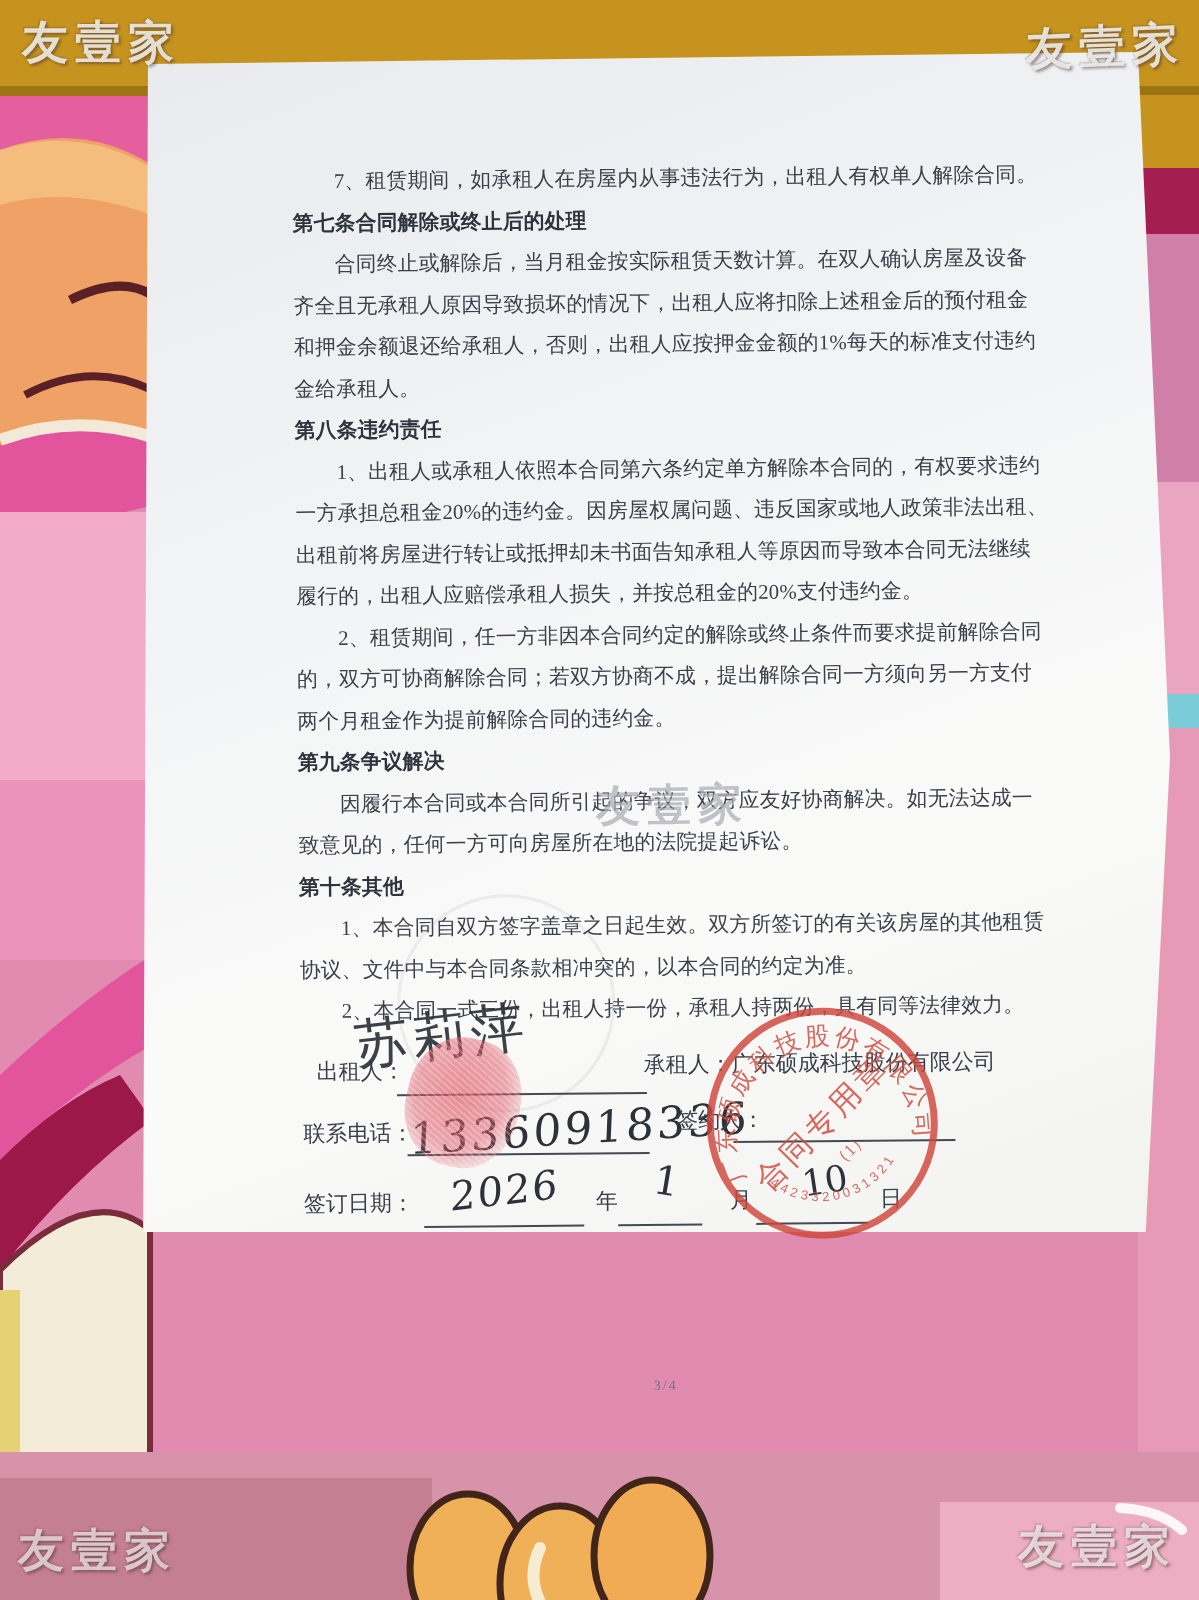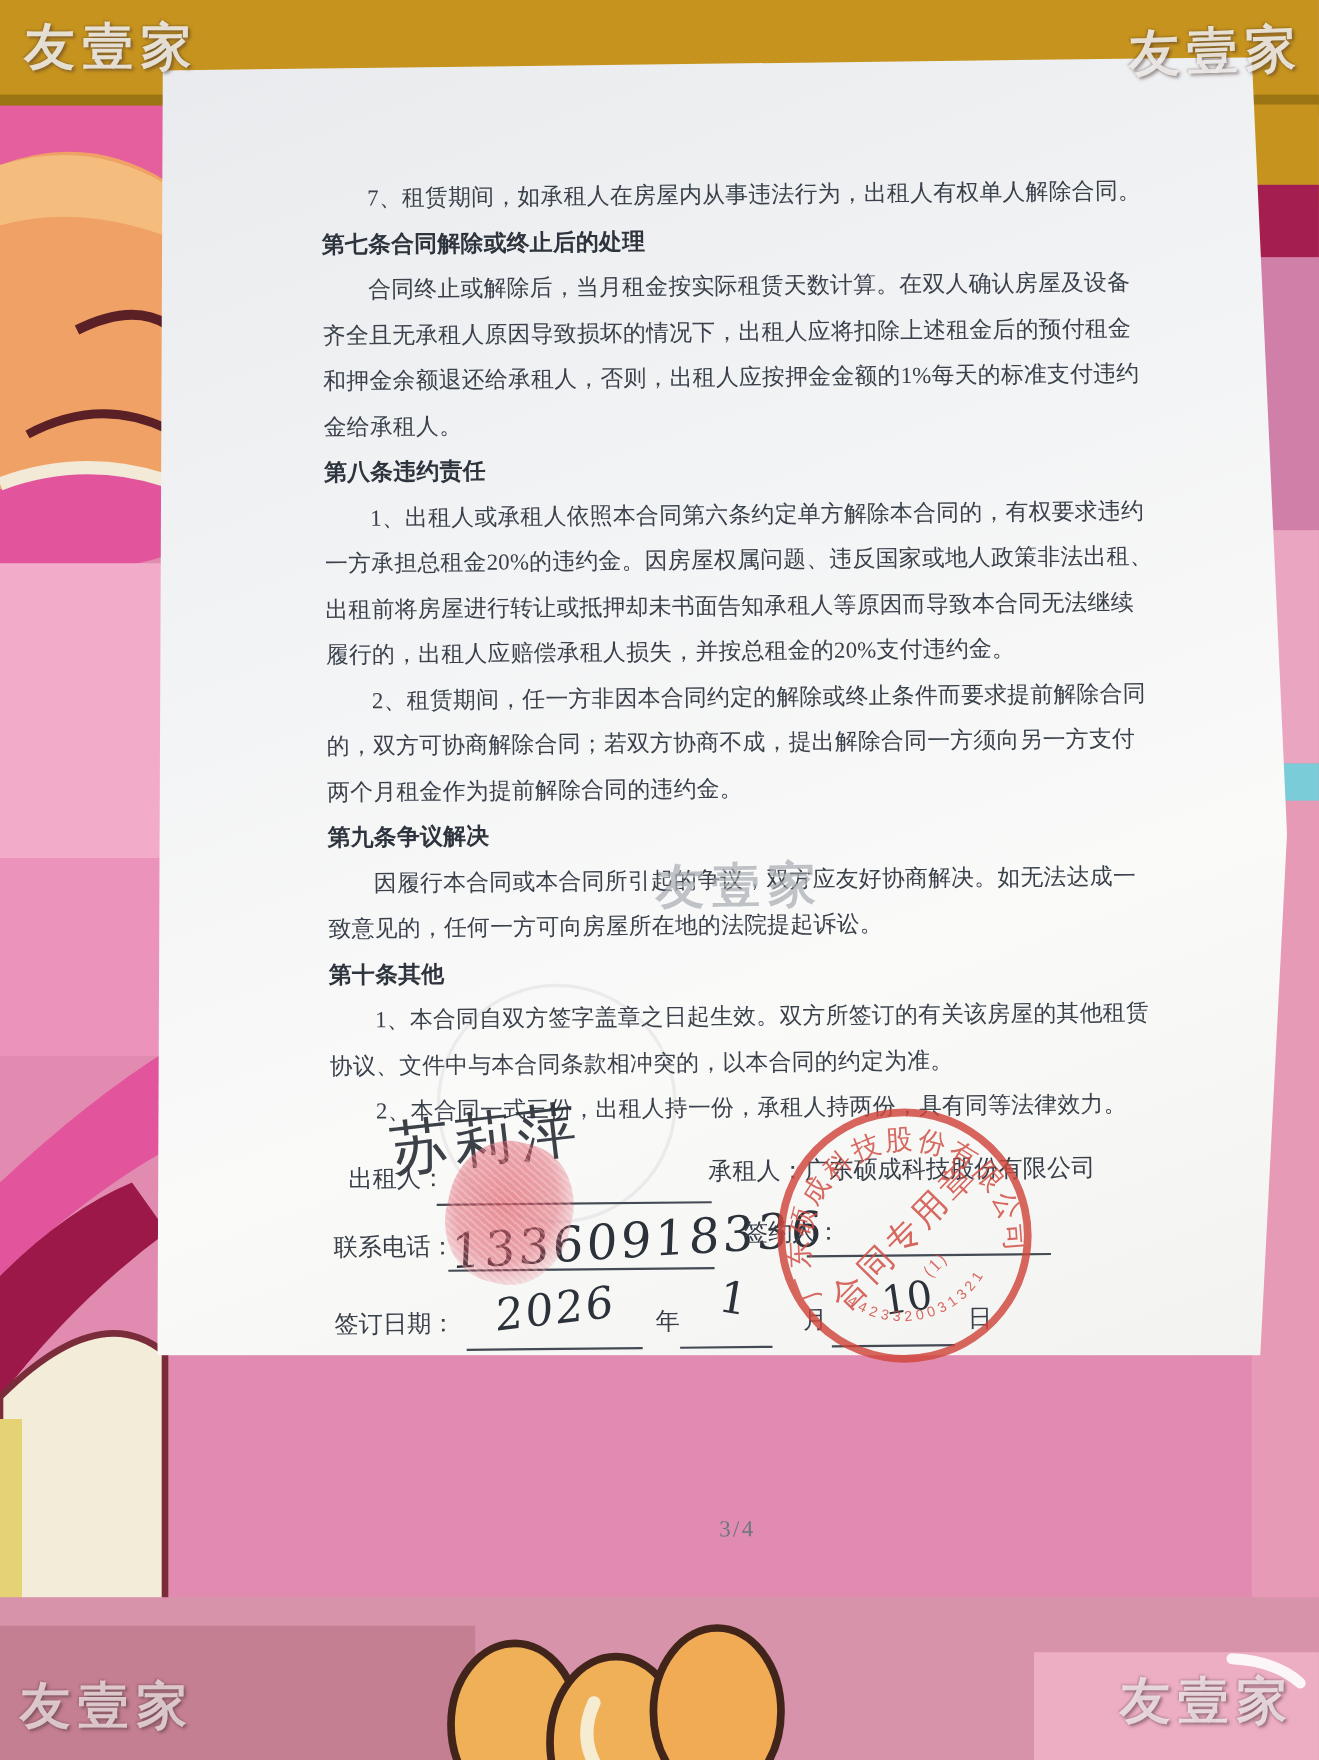--- a/index.html
+++ b/index.html
@@ -20,21 +20,21 @@
   .body-text p.h{font-weight:bold;color:#2e343d;}
   
   .lbl{position:absolute;font-size:22px;color:#383f49;white-space:nowrap;}
   .sigline{position:absolute;border-bottom:2px solid #434a53;height:0;}
   .hand{position:absolute;color:#2c323a;font-family:"DejaVu Serif",serif;white-space:nowrap;}
   .hand-name{font-size:54px;transform:rotate(-6deg);letter-spacing:4px;opacity:.92;}
   .hand-phone{font-size:44px;transform:rotate(-3deg) skewX(-6deg);letter-spacing:3px;}
   .hand-year{font-size:40px;transform:rotate(-6deg) skewX(-8deg);letter-spacing:2px;}
   .hand-month{font-size:40px;transform:rotate(10deg);}
   .hand-day{font-size:36px;transform:rotate(-8deg);}
-  .footer{position:absolute;left:648px;top:1378px;font-size:21px;color:#6d7680;letter-spacing:2px;}
+  .footer{position:absolute;left:648px;top:1378px;font-size:14px;color:#6d7680;letter-spacing:2px;}
   
   .ghost{position:absolute;left:395px;top:893px;width:218px;height:218px;border-radius:50%;
          border:3px solid rgba(150,135,150,.12);}
   .thumb{position:absolute;left:403px;top:1036px;width:114px;height:130px;border-radius:46%;
          transform:rotate(14deg);
          background:
            repeating-linear-gradient(28deg,rgba(255,255,255,.22) 0 2px,rgba(255,255,255,0) 2px 5px),
            radial-gradient(ellipse at 46% 44%,rgba(224,88,100,.68) 0%,rgba(219,80,95,.5) 52%,
              rgba(219,80,95,.18) 74%,rgba(219,80,95,0) 86%);}
   .seal{position:absolute;left:699px;top:1005px;transform:rotate(-12deg);opacity:.82;}

